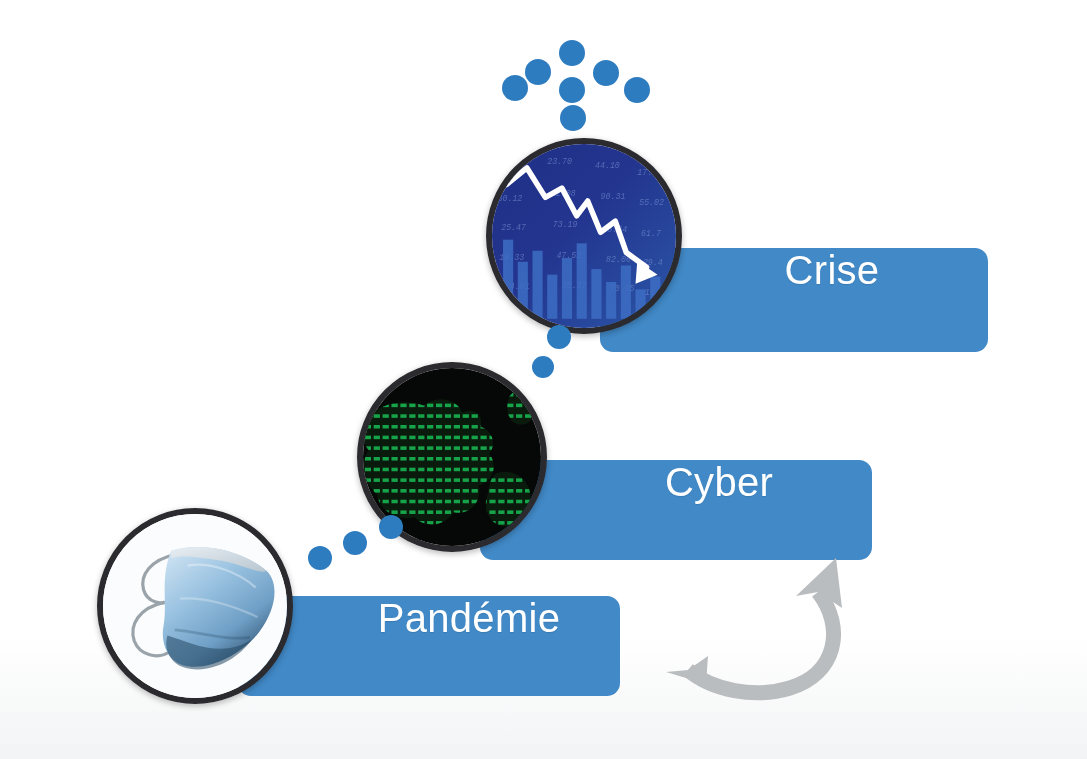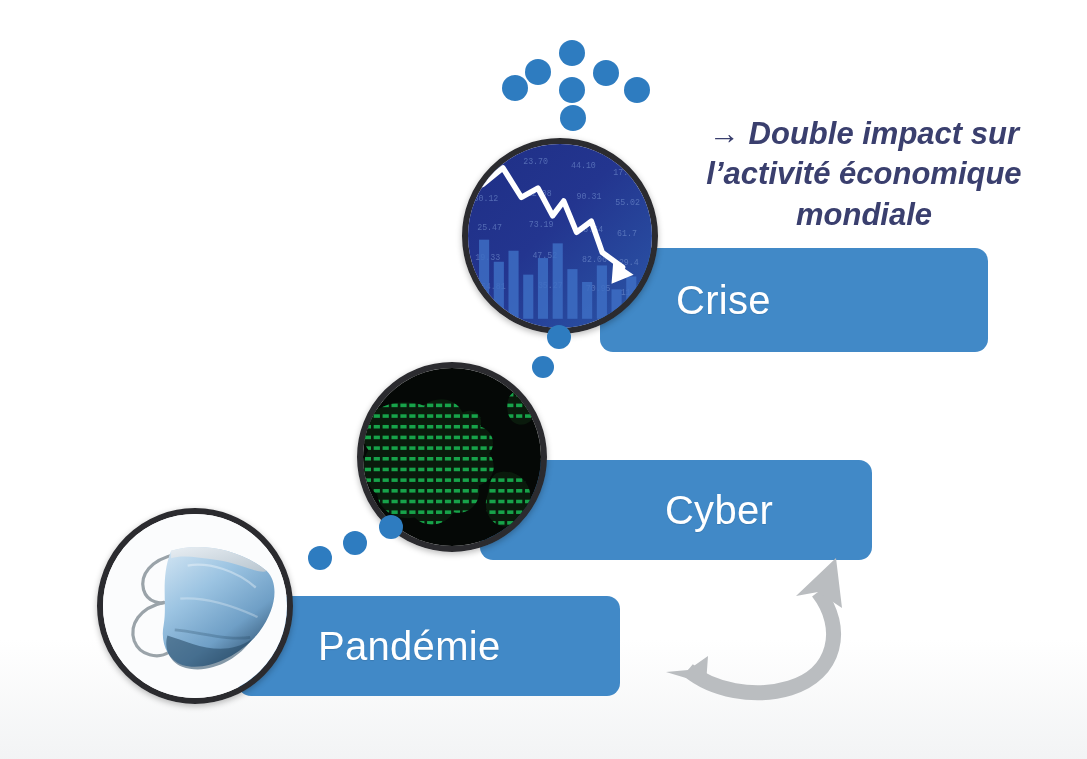--- a/index.html
+++ b/index.html
@@ -28,21 +28,21 @@
     pointer-events: none;
   }
 
   
   .banner {
     position: absolute;
     background: #4189c7;
     border-radius: 13px;
     box-sizing: border-box;
     display: flex;
-    flex-direction: column;
+    flex-direction: row;
     justify-content: center;
     color: #ffffff;
     font-size: 40px;
     line-height: 1.12;
     letter-spacing: 0.3px;
     text-shadow: 0 1px 1px rgba(0,0,0,0.10);
   }
   .banner .line { display: block; white-space: pre; }
 
   #banner-crise {
@@ -61,21 +61,21 @@
 
   
   .circle {
     position: absolute;
     border-radius: 50%;
     border: 6px solid #2b2b2f;
     box-sizing: border-box;
     overflow: hidden;
     box-shadow: 0 2px 6px rgba(0,0,0,0.28);
   }
-  #circle-finance { left: 462px; top: 138px; width: 196px; height: 196px; }
+  #circle-finance { left: 486px; top: 138px; width: 196px; height: 196px; font-style: italic; }
   #circle-cyber   { left: 357px; top: 362px; width: 190px; height: 190px; }
   #circle-mask    { left: 97px;  top: 508px; width: 196px; height: 196px; }
 
   .circle svg { display: block; width: 100%; height: 100%; }
 
   
   .dot {
     position: absolute;
     border-radius: 50%;
     background: #2e7cc0;
@@ -601,17 +601,14 @@
   <div class="dot" style="left:308px; top:546px; width:24px; height:24px;"></div>
 
   <svg id="loop-arrow" viewBox="0 0 220 160" aria-hidden="true">
     <g fill="none" stroke="#babdc0" stroke-width="15" stroke-linecap="butt">
       <path d="M168,40 C196,76 186,122 140,136 C104,147 62,138 38,118"></path>
     </g>
     <polygon points="168,40 146,44 186,6 192,56" fill="#babdc0"></polygon>
     <polygon points="38,118 58,104 56,132 16,120" fill="#babdc0"></polygon>
   </svg>
 
-  <div class="note" id="note-top">→ Double impact sur
-l’activité économique
-mondiale</div>
 
 </div>
 
 </body></html>

